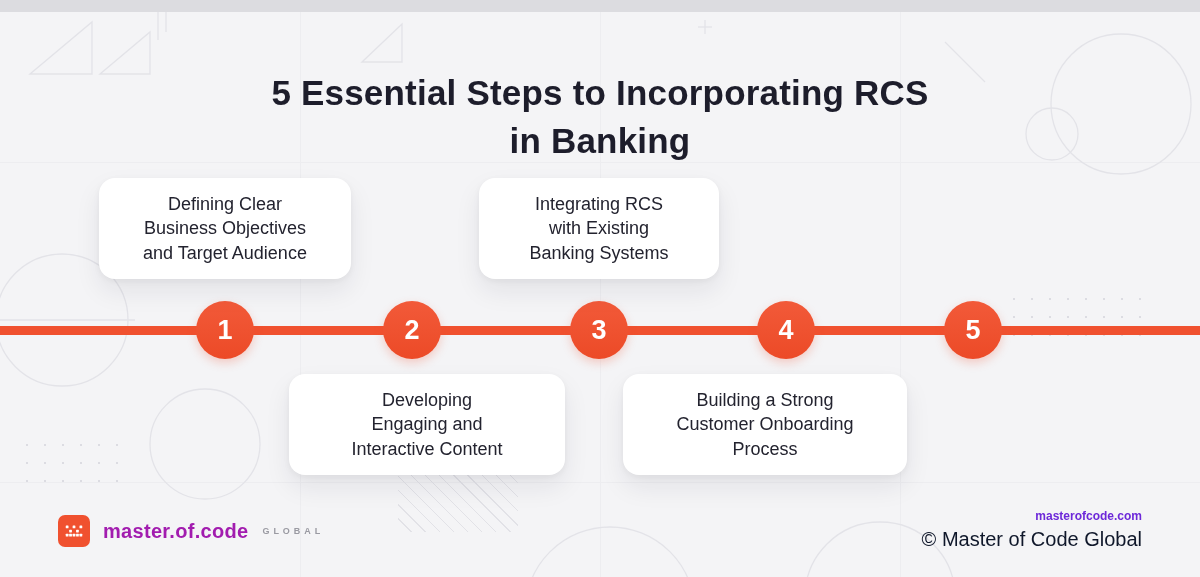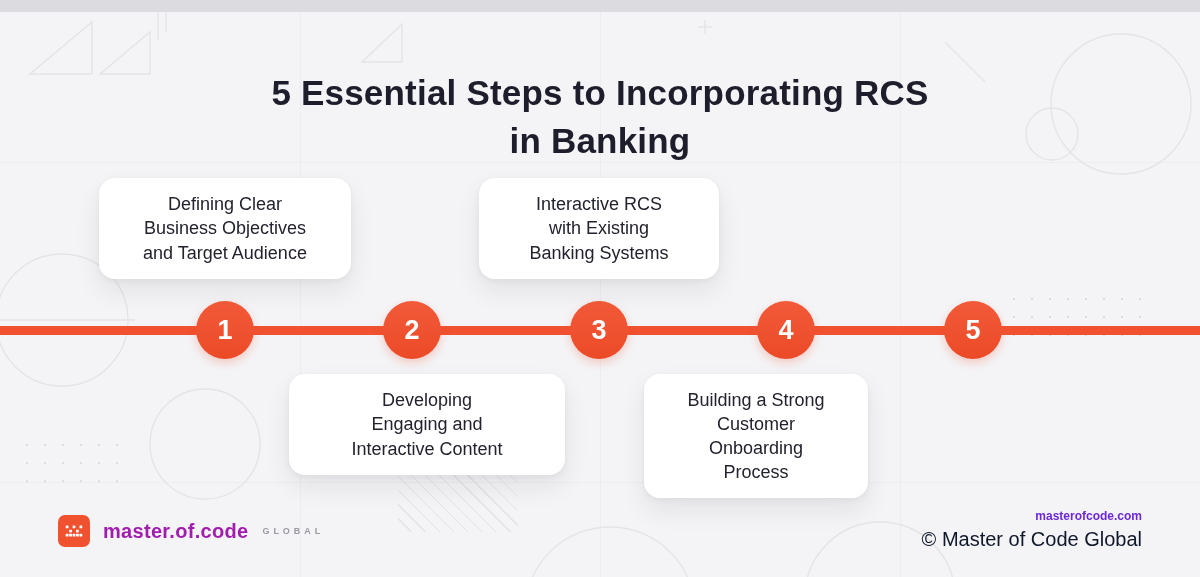--- a/index.html
+++ b/index.html
@@ -128,31 +128,31 @@
   <div class="node" style="left:944px">
     <span>5</span>
   </div>
 
   <div class="card" style="left:99px;top:166px;width:252px">
     <span class="card-label">Defining Clear
 Business Objectives
 and Target Audience</span>
   </div>
   <div class="card" style="left:479px;top:166px;width:240px">
-    <span class="card-label">Interactive RCS
+    <span class="card-label">Integrating RCS
 with Existing
 Banking Systems</span>
   </div>
 
   <div class="card" style="left:289px;top:362px;width:276px">
     <span class="card-label">Developing
 Engaging and
 Interactive Content</span>
   </div>
-  <div class="card" style="left:644px;top:362px;width:224px">
+  <div class="card" style="left:623px;top:362px;width:284px">
     <span class="card-label">Building a Strong
 Customer Onboarding
 Process</span>
   </div>
 
   <div class="footer-left">
     <div class="logo-box">
       <svg width="22" height="22" viewBox="0 0 24 24">
         <g fill="#ffffff">
           <rect x="3" y="6" width="3" height="3" rx="0.6"></rect>

